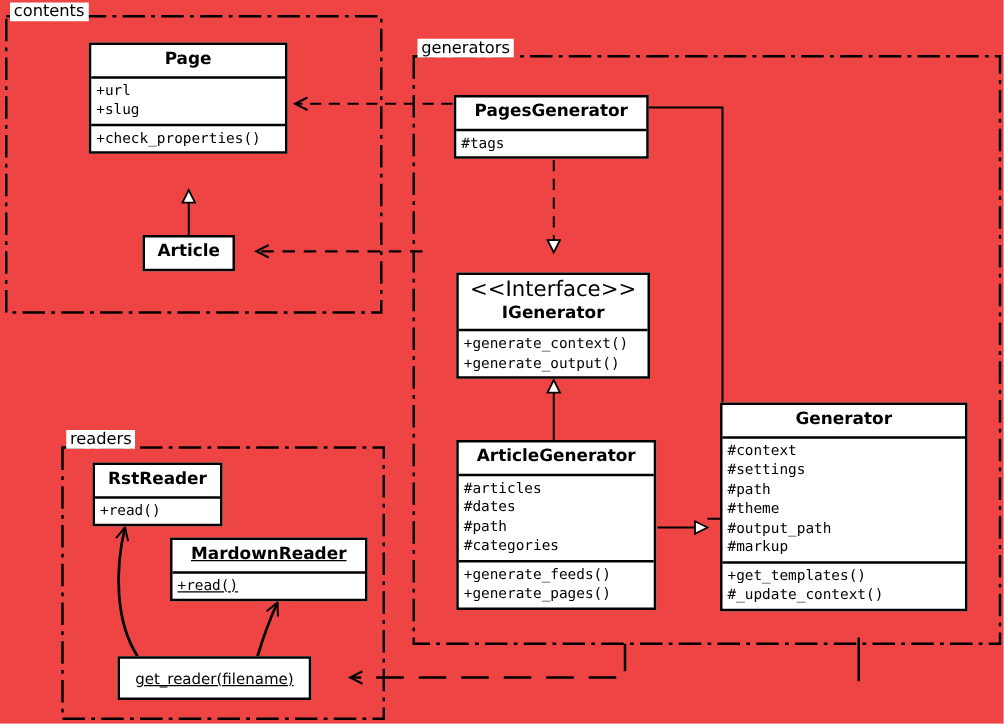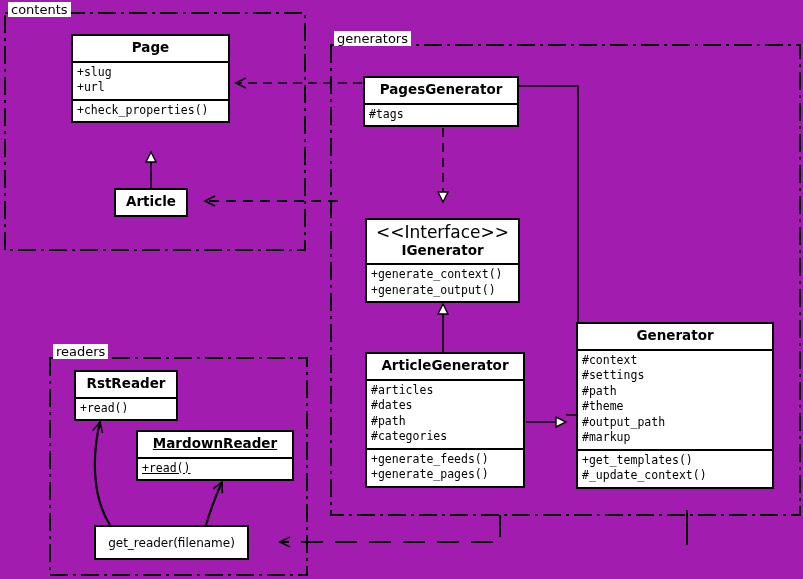--- a/index.html
+++ b/index.html
@@ -8,21 +8,21 @@
     background: #ffffff;
   }
   body {
     font-family: "DejaVu Sans", sans-serif;
   }
   #canvas {
     position: relative;
     width: 803px;
     height: 579px;
     overflow: hidden;
-    background: #a21caf;
+    background: #ef4444;
   }
   svg.layer {
     position: absolute;
     left: 0;
     top: 0;
     width: 803px;
     height: 579px;
     overflow: visible;
   }
   .pkg-label {
@@ -70,20 +70,21 @@
   .plainbox {
     position: absolute;
     background: #ffffff;
     border: 2px solid #000;
     box-sizing: border-box;
     display: flex;
     align-items: center;
     justify-content: center;
     font-size: 12px;
     font-family: "DejaVu Sans", sans-serif;
+    text-decoration: underline;
   }
 </style>
 </head>
 <body>
 
 <div id="canvas">
 
   <svg class="layer">
     <defs>
       <marker id="hollow-tri" markerWidth="14" markerHeight="14" refX="11" refY="6" orient="auto" markerUnits="userSpaceOnUse">
@@ -122,22 +123,22 @@
     <path d="M206,525 C212,505 216,495 222,482" fill="none" stroke="#000" stroke-width="2.2" marker-end="url(#open-arrow)"></path>
   </svg>
 
   <div class="pkg-label" style="left:8px; top:2px;">contents</div>
   <div class="pkg-label" style="left:334px; top:31px;">generators</div>
   <div class="pkg-label" style="left:53px; top:344px;">readers</div>
 
   <div class="uml" style="left:71px; top:34px; width:159px;">
     <div class="cls-title">Page</div>
     <div class="compartment sep">
+      <div>+url</div>
       <div>+slug</div>
-      <div>+url</div>
     </div>
     <div class="compartment sep">
       <div>+check_properties()</div>
     </div>
   </div>
 
   <div class="uml" style="left:114px; top:188px; width:74px;">
     <div class="cls-title">Article</div>
   </div>
 

